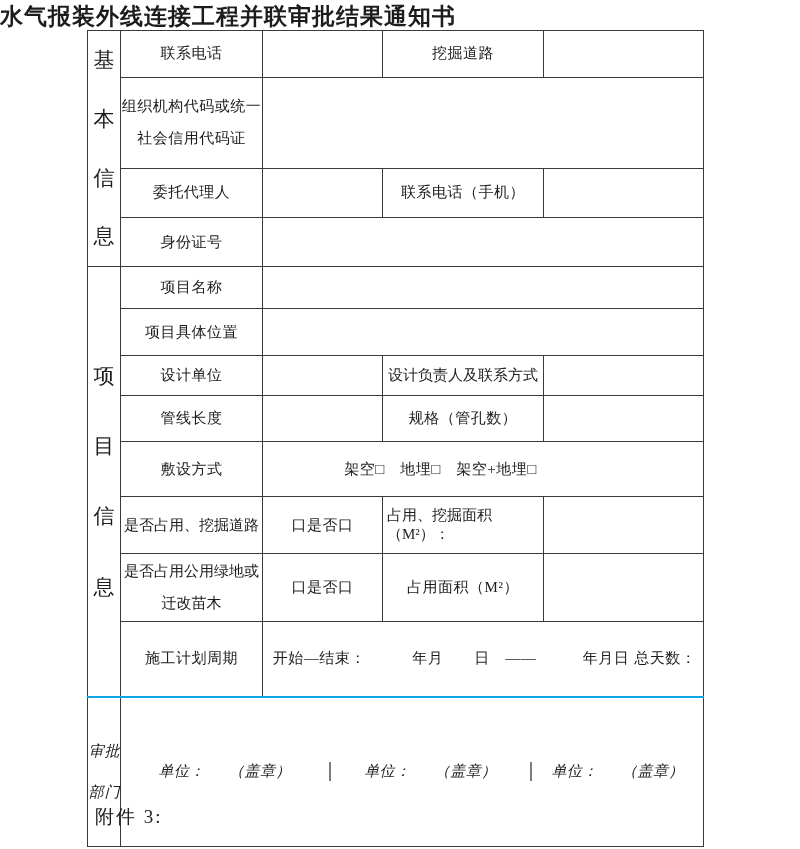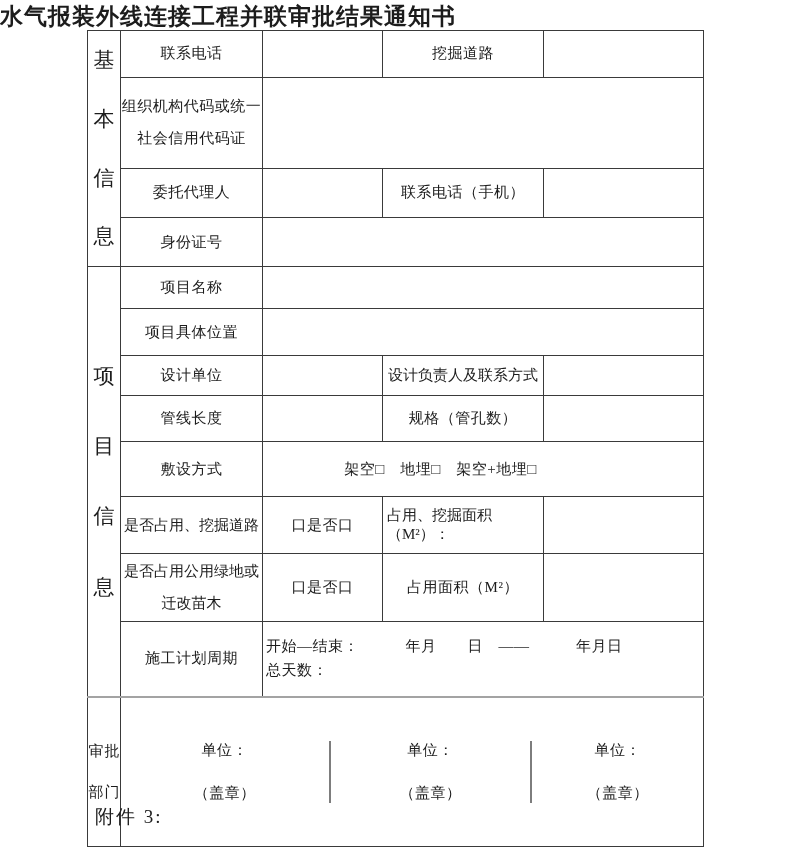--- a/index.html
+++ b/index.html
@@ -12,32 +12,32 @@
   td{border:1px solid #3a3a3a;font-size:15px;text-align:center;
      vertical-align:middle;padding:0;letter-spacing:0.5px;}
   td.vlabel{padding:0;}
   .vstack{width:1em;margin:0 auto;word-break:break-all;line-height:2.8;
           font-size:21px;letter-spacing:0;}
   .vstack.project{line-height:3.35;}
   .vstack2{width:2.2em;margin:0 auto;word-break:break-all;line-height:2.7;
            font-size:15px;letter-spacing:1px;}
   .two-line{line-height:2.1;margin-left:18px;}
   .left-cell{text-align:left;padding-left:4px;white-space:pre-wrap;margin-left:46px;}
-  .sched{display:flex;flex-direction:column;justify-content:center;
+  .sched{display:flex;flex-direction:row;justify-content:center;
          gap:5px;height:100%;text-align:left;padding-left:3px;
          white-space:pre-wrap;font-size:15px;}
   .options-cell{padding-right:85px;}
   .approval-wrap{display:flex;height:100%;width:100%;}
-  .approval-cell{box-sizing:border-box;display:flex;flex-direction:column;
+  .approval-cell{box-sizing:border-box;display:flex;flex-direction:row;
                  justify-content:center;align-items:center;gap:24px;
                  font-size:15px;height:100%;}
   .approval-cell.c1{width:210px;border-right:2px solid #7d7d7d;}
   .approval-cell.c2{width:202px;border-right:2px solid #7d7d7d;}
   .approval-cell.c3{width:171px;}
-  tr.approval-row>td{border-top:2px solid #a3a3a3;}
+  tr.approval-row>td{border-top:2px solid #0ea5e9;font-style:italic;}
   .attachment{position:absolute;left:95px;top:804px;font-size:19px;letter-spacing:2px;}
 </style>
 </head>
 <body>
 
 <div class="doc-title">水气报装外线连接工程并联审批结果通知书</div>
 
 <table class="form">
   <colgroup>
     <col style="width:33px">

